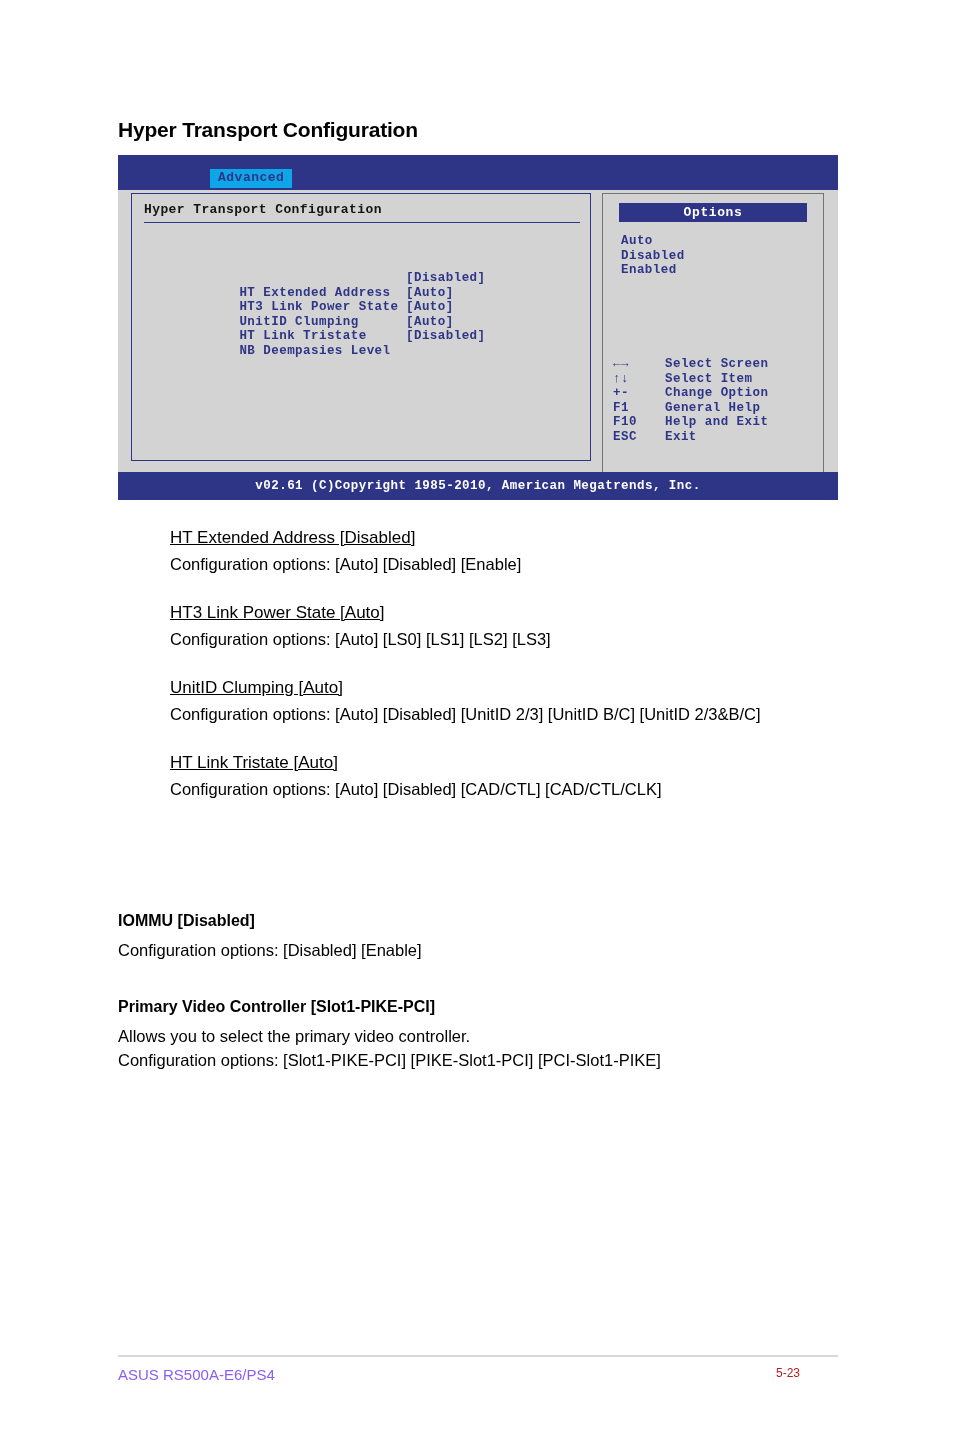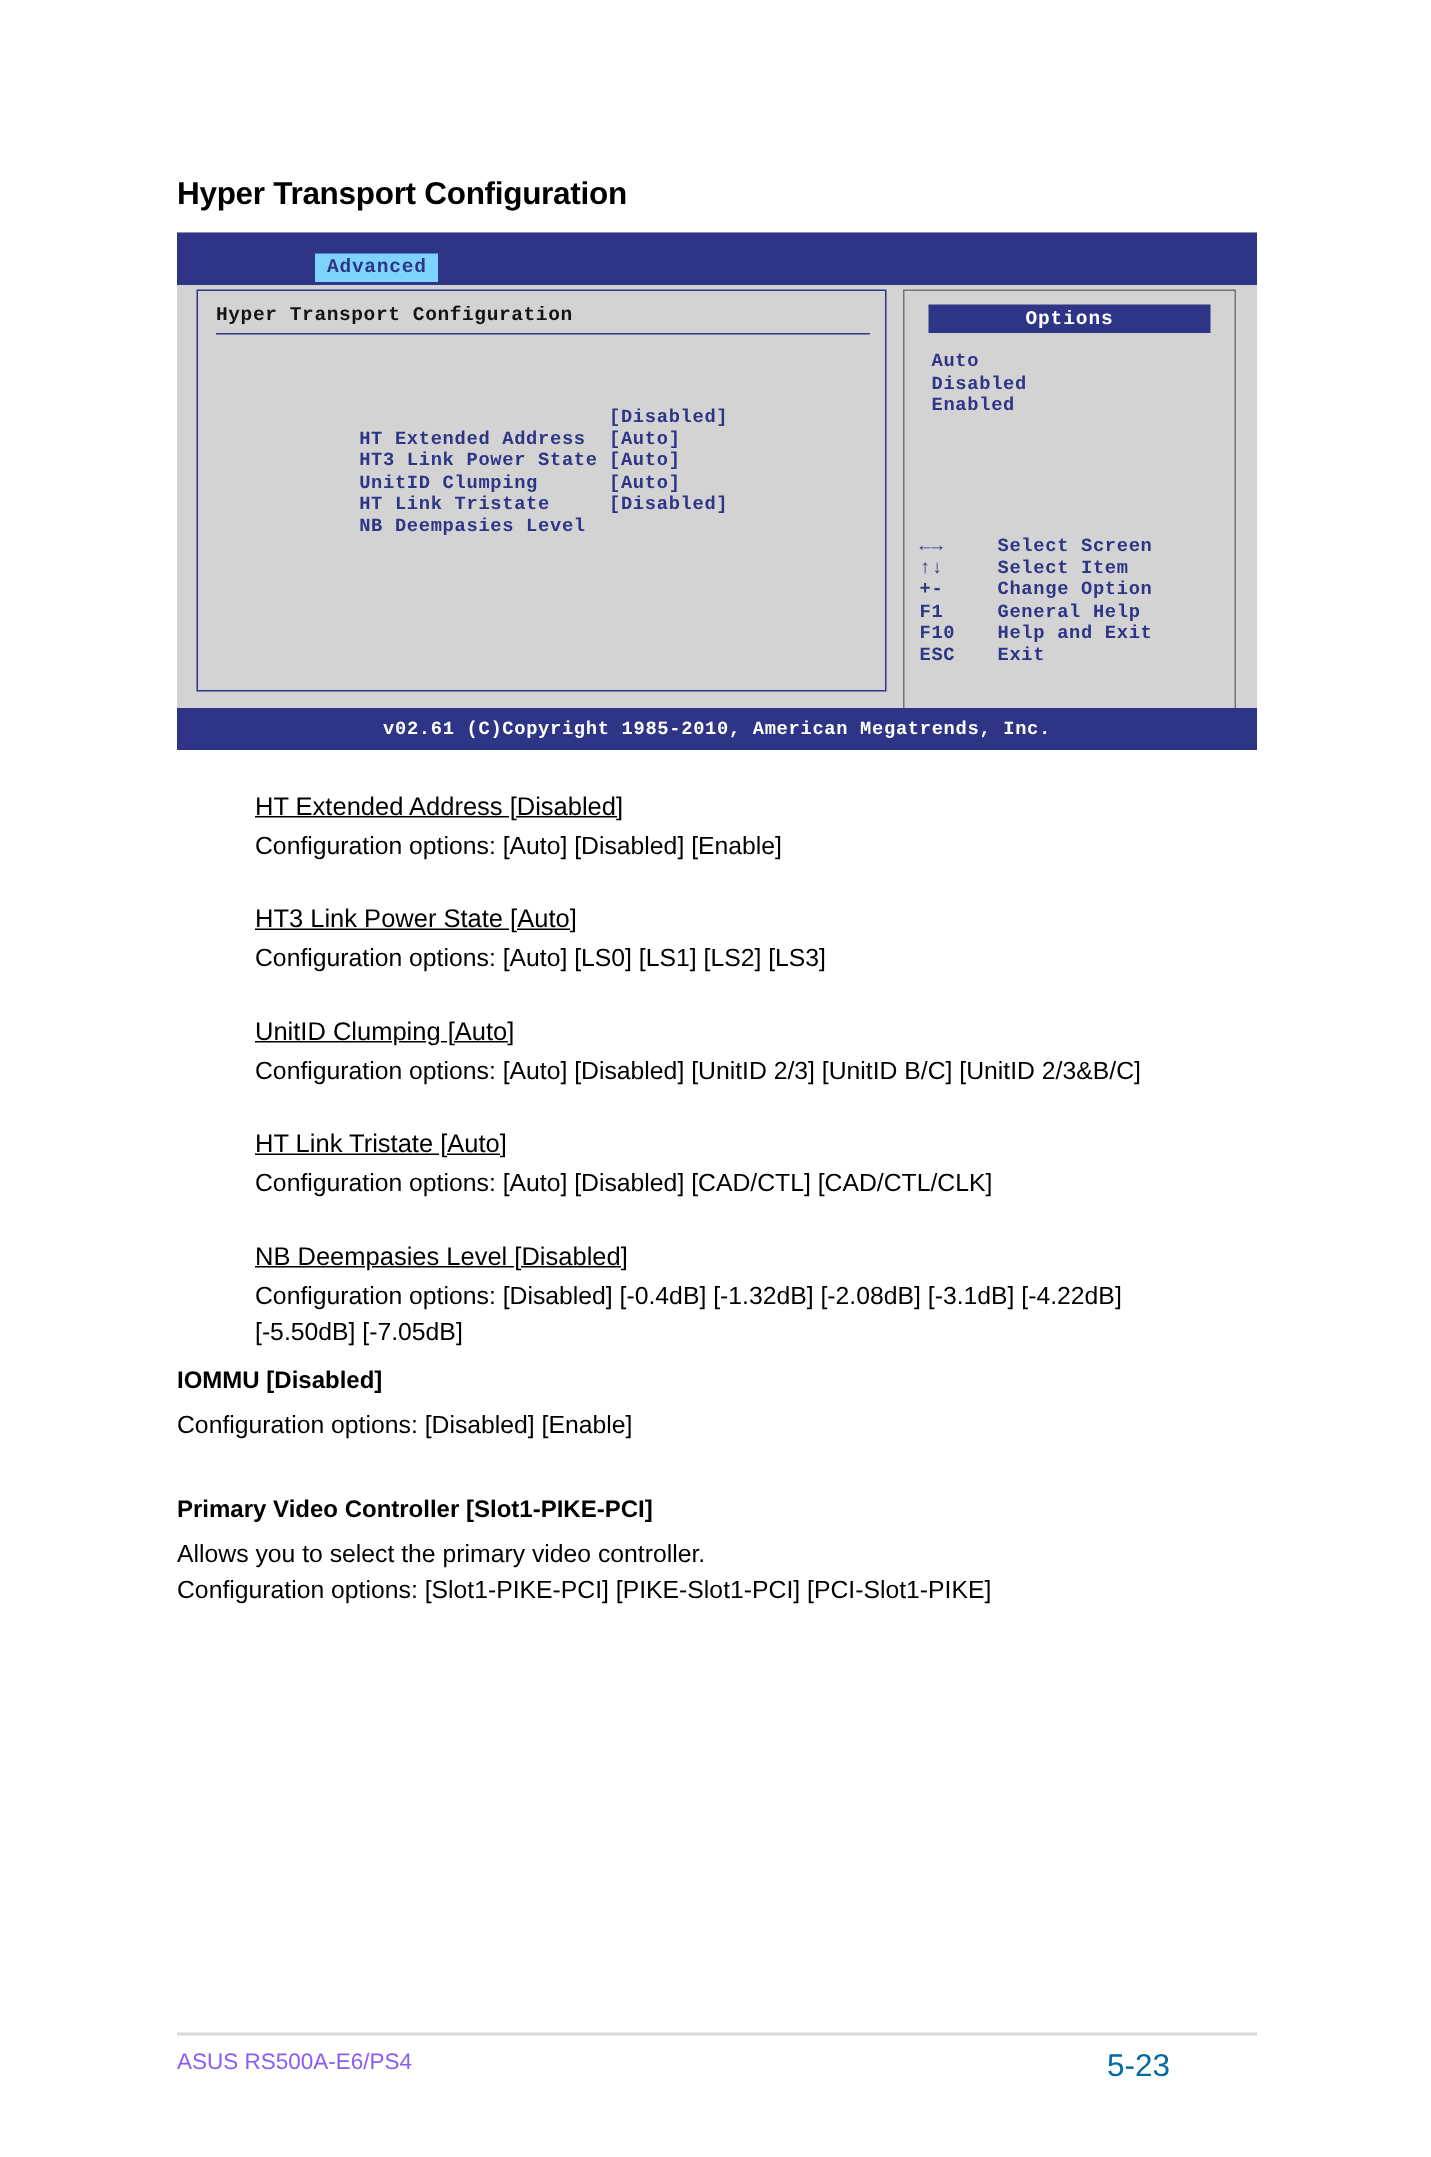--- a/index.html
+++ b/index.html
@@ -47,21 +47,21 @@
     left: 0; top: 0;
     width: 720px;
     height: 35px;
     background: #2e3587;
   }
   .bios-tab {
     position: absolute;
     left: 92px;
     top: 14px;
     padding: 2px 8px 3px 8px;
-    background: #7dd3fc;
+    background: #0ea5e9;
     color: #2e3587;
     font-size: 13px;
     font-weight: bold;
     letter-spacing: 0.5px;
     line-height: 14px;
   }
 
   .bios-body {
     position: absolute;
     left: 0;
@@ -259,23 +259,23 @@
     left: 118px;
     top: 1366px;
     font-size: 15px;
     color: #8b5cf6;
   }
   .footer-right {
     position: absolute;
     left: 738px;
     top: 1366px;
     width: 100px;
-    text-align: left;
-    font-size: 21px;
-    color: #0369a1;
+    text-align: center;
+    font-size: 12px;
+    color: #b91c1c;
   }
 </style>
 </head>
 <body>
 
 <div class="page">
 
   <div class="section-title">Hyper Transport Configuration</div>
 
   <div class="bios">
@@ -364,24 +364,20 @@
       <div class="item-desc">Configuration options: [Auto] [LS0] [LS1] [LS2] [LS3]</div>
     </div>
     <div class="item">
       <div class="item-title">UnitID Clumping [Auto]</div>
       <div class="item-desc">Configuration options: [Auto] [Disabled] [UnitID 2/3] [UnitID B/C] [UnitID 2/3&amp;B/C]</div>
     </div>
     <div class="item">
       <div class="item-title">HT Link Tristate [Auto]</div>
       <div class="item-desc">Configuration options: [Auto] [Disabled] [CAD/CTL] [CAD/CTL/CLK]</div>
     </div>
-    <div class="item">
-      <div class="item-title">NB Deempasies Level [Disabled]</div>
-      <div class="item-desc">Configuration options: [Disabled] [-0.4dB] [-1.32dB] [-2.08dB] [-3.1dB] [-4.22dB] [-5.50dB] [-7.05dB]</div>
-    </div>
   </div>
 
   <div class="block" id="block-iommu">
     <div class="block-title">IOMMU [Disabled]</div>
     <div class="block-desc">Configuration options: [Disabled] [Enable]</div>
   </div>
 
   <div class="block" id="block-video">
     <div class="block-title">Primary Video Controller [Slot1-PIKE-PCI]</div>
     <div class="block-desc" style="white-space: pre-line;">Allows you to select the primary video controller.

